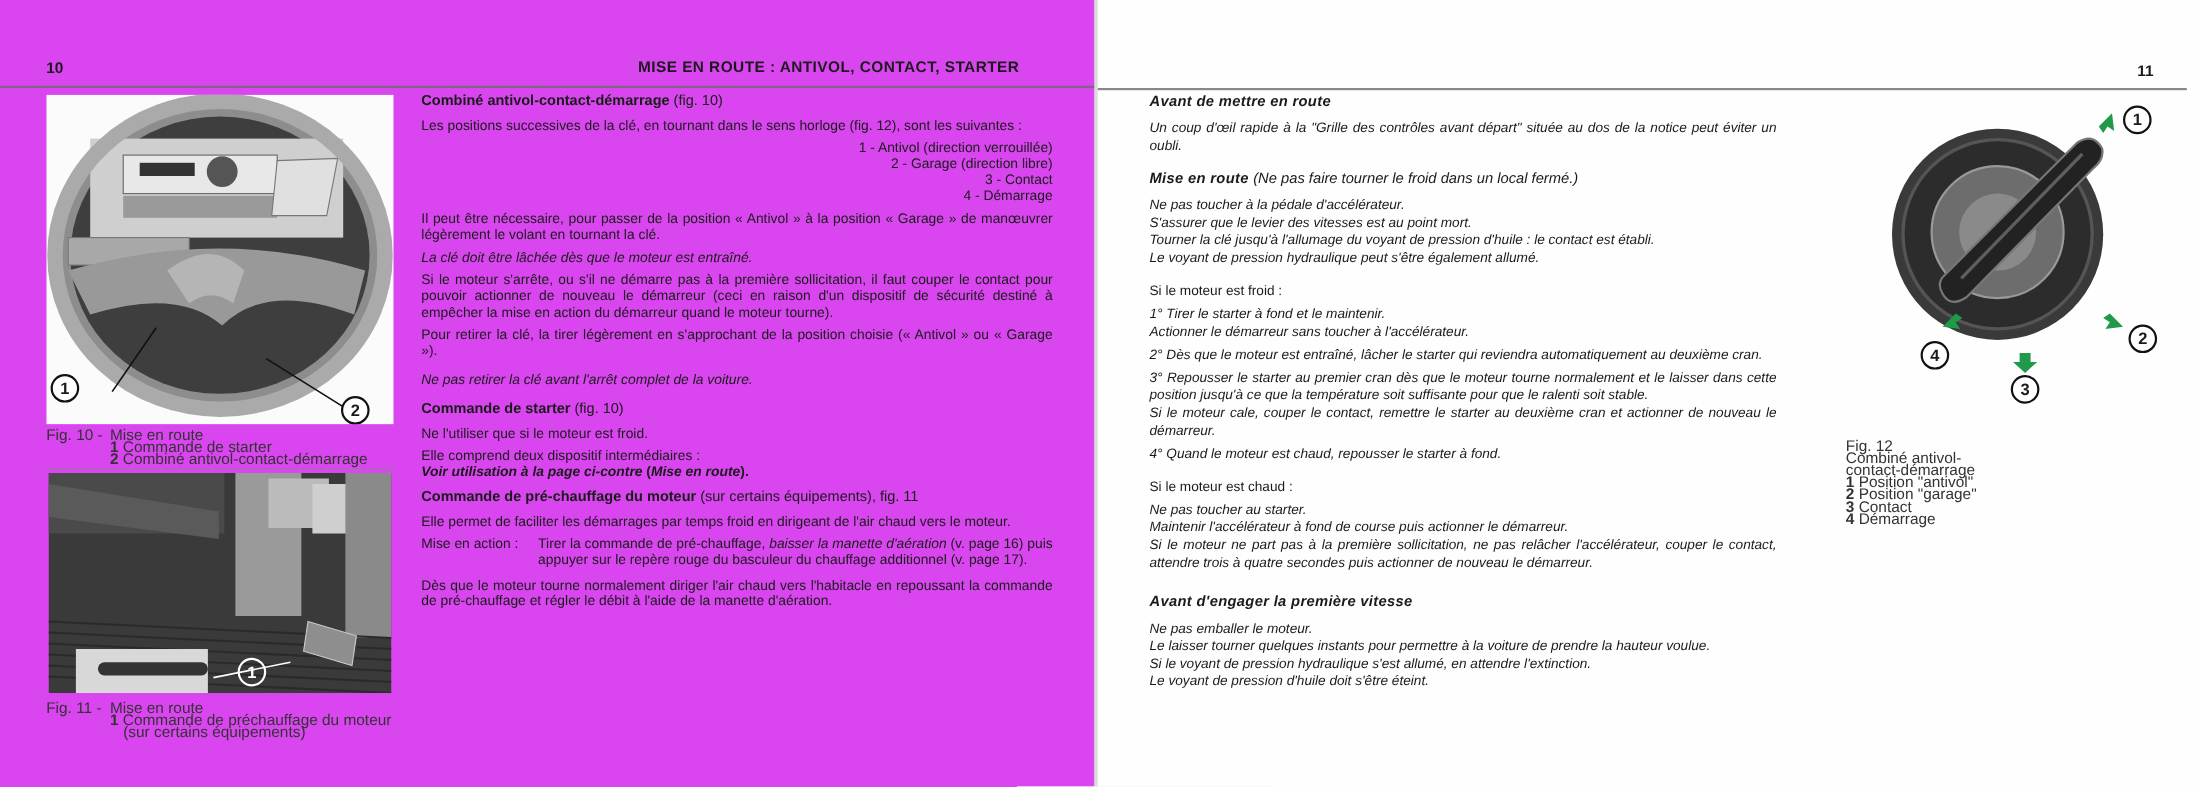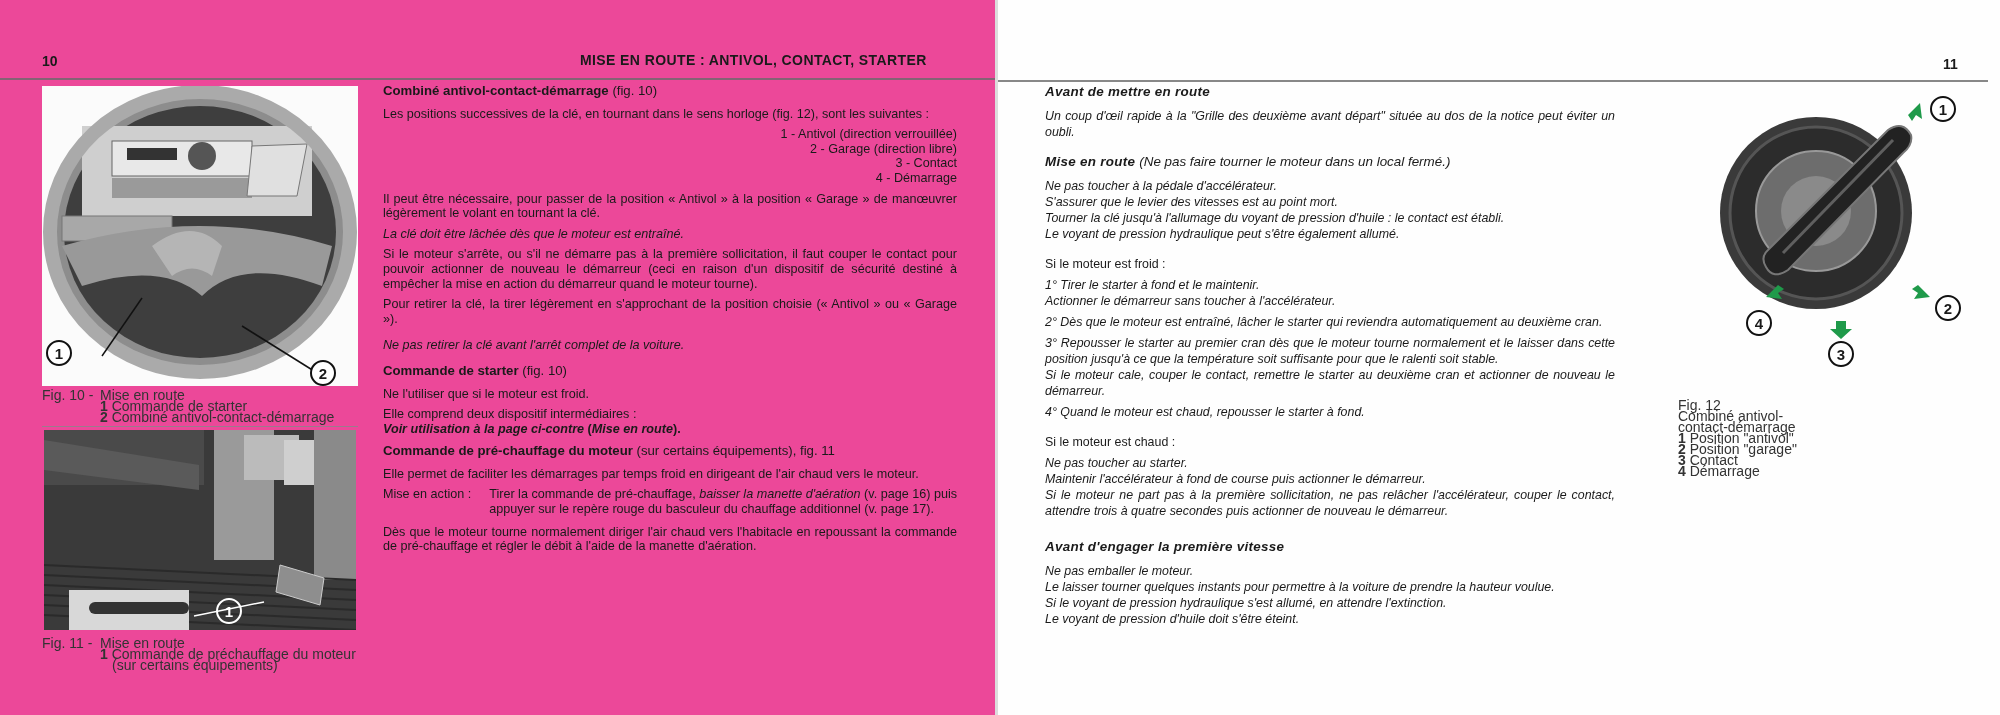--- a/index.html
+++ b/index.html
@@ -1,19 +1,19 @@
 <!DOCTYPE html>
 <html><head>
 <meta charset="utf-8">
 <style>
   html, body { margin:0; padding:0; }
   body { width:2000px; height:715px; background:#e9e9e9; position:relative; overflow:hidden;
          font-family:"Liberation Sans", sans-serif; color:#1a1a1a; }
   .page { position:absolute; top:0; height:715px; background:#fdfdfd; }
-  #page-left { left:0; width:995px; background:#ec4899; }
+  #page-left { left:0; width:995px; background:#d946ef; }
   #page-right { left:998px; width:1107px; background:#fefefe; }
   .spine { position:absolute; left:995px; top:0; width:3px; height:715px; background:#dcdcdc; }
   .rule { position:absolute; height:2px; background:#6a6a6a; opacity:.8; }
   .pnum { position:absolute; font-weight:bold; font-size:14px; }
   .running { position:absolute; font-weight:bold; font-size:14px; letter-spacing:.4px; }
 
   .col { position:absolute; font-size:12.6px; line-height:14.6px; }
   .col p { margin:0 0 6px 0; text-align:justify; }
   .col h3 { margin:0 0 8px 0; font-size:13.2px; font-weight:bold; }
   .col h3 .ref { font-weight:normal; }
@@ -148,24 +148,24 @@
 
 <div class="spine"></div>
 
 <div class="page" id="page-right">
   <div class="pnum" style="left:945px;top:56px;">11</div>
   <div class="rule" style="left:0;top:80px;width:990px;"></div>
 
   <div class="col" id="right-col" style="left:47px;top:84px;width:570px;">
     <div class="block">
       <h3>Avant de mettre en route</h3>
-      <p>Un coup d'œil rapide à la "Grille des deuxième avant départ" située au dos de la notice peut éviter un oubli.</p>
-    </div>
-    <div class="block">
-      <h3><span>Mise en route</span> <span class="ref">(Ne pas faire tourner le moteur dans un local fermé.)</span></h3>
+      <p>Un coup d'œil rapide à la "Grille des contrôles avant départ" située au dos de la notice peut éviter un oubli.</p>
+    </div>
+    <div class="block">
+      <h3><span>Mise en route</span> <span class="ref">(Ne pas faire tourner le froid dans un local fermé.)</span></h3>
       <div style="margin-bottom:5px;">
         <div>Ne pas toucher à la pédale d'accélérateur.</div>
         <div>S'assurer que le levier des vitesses est au point mort.</div>
         <div style="text-align:justify;">Tourner la clé jusqu'à l'allumage du voyant de pression d'huile : le contact est établi.</div>
         <div>Le voyant de pression hydraulique peut s'être également allumé.</div>
       </div>
     </div>
     <div class="block">
       <p class="upright">Si le moteur est froid :</p>
       <p style="margin:0;">1° Tirer le starter à fond et le maintenir.</p>

